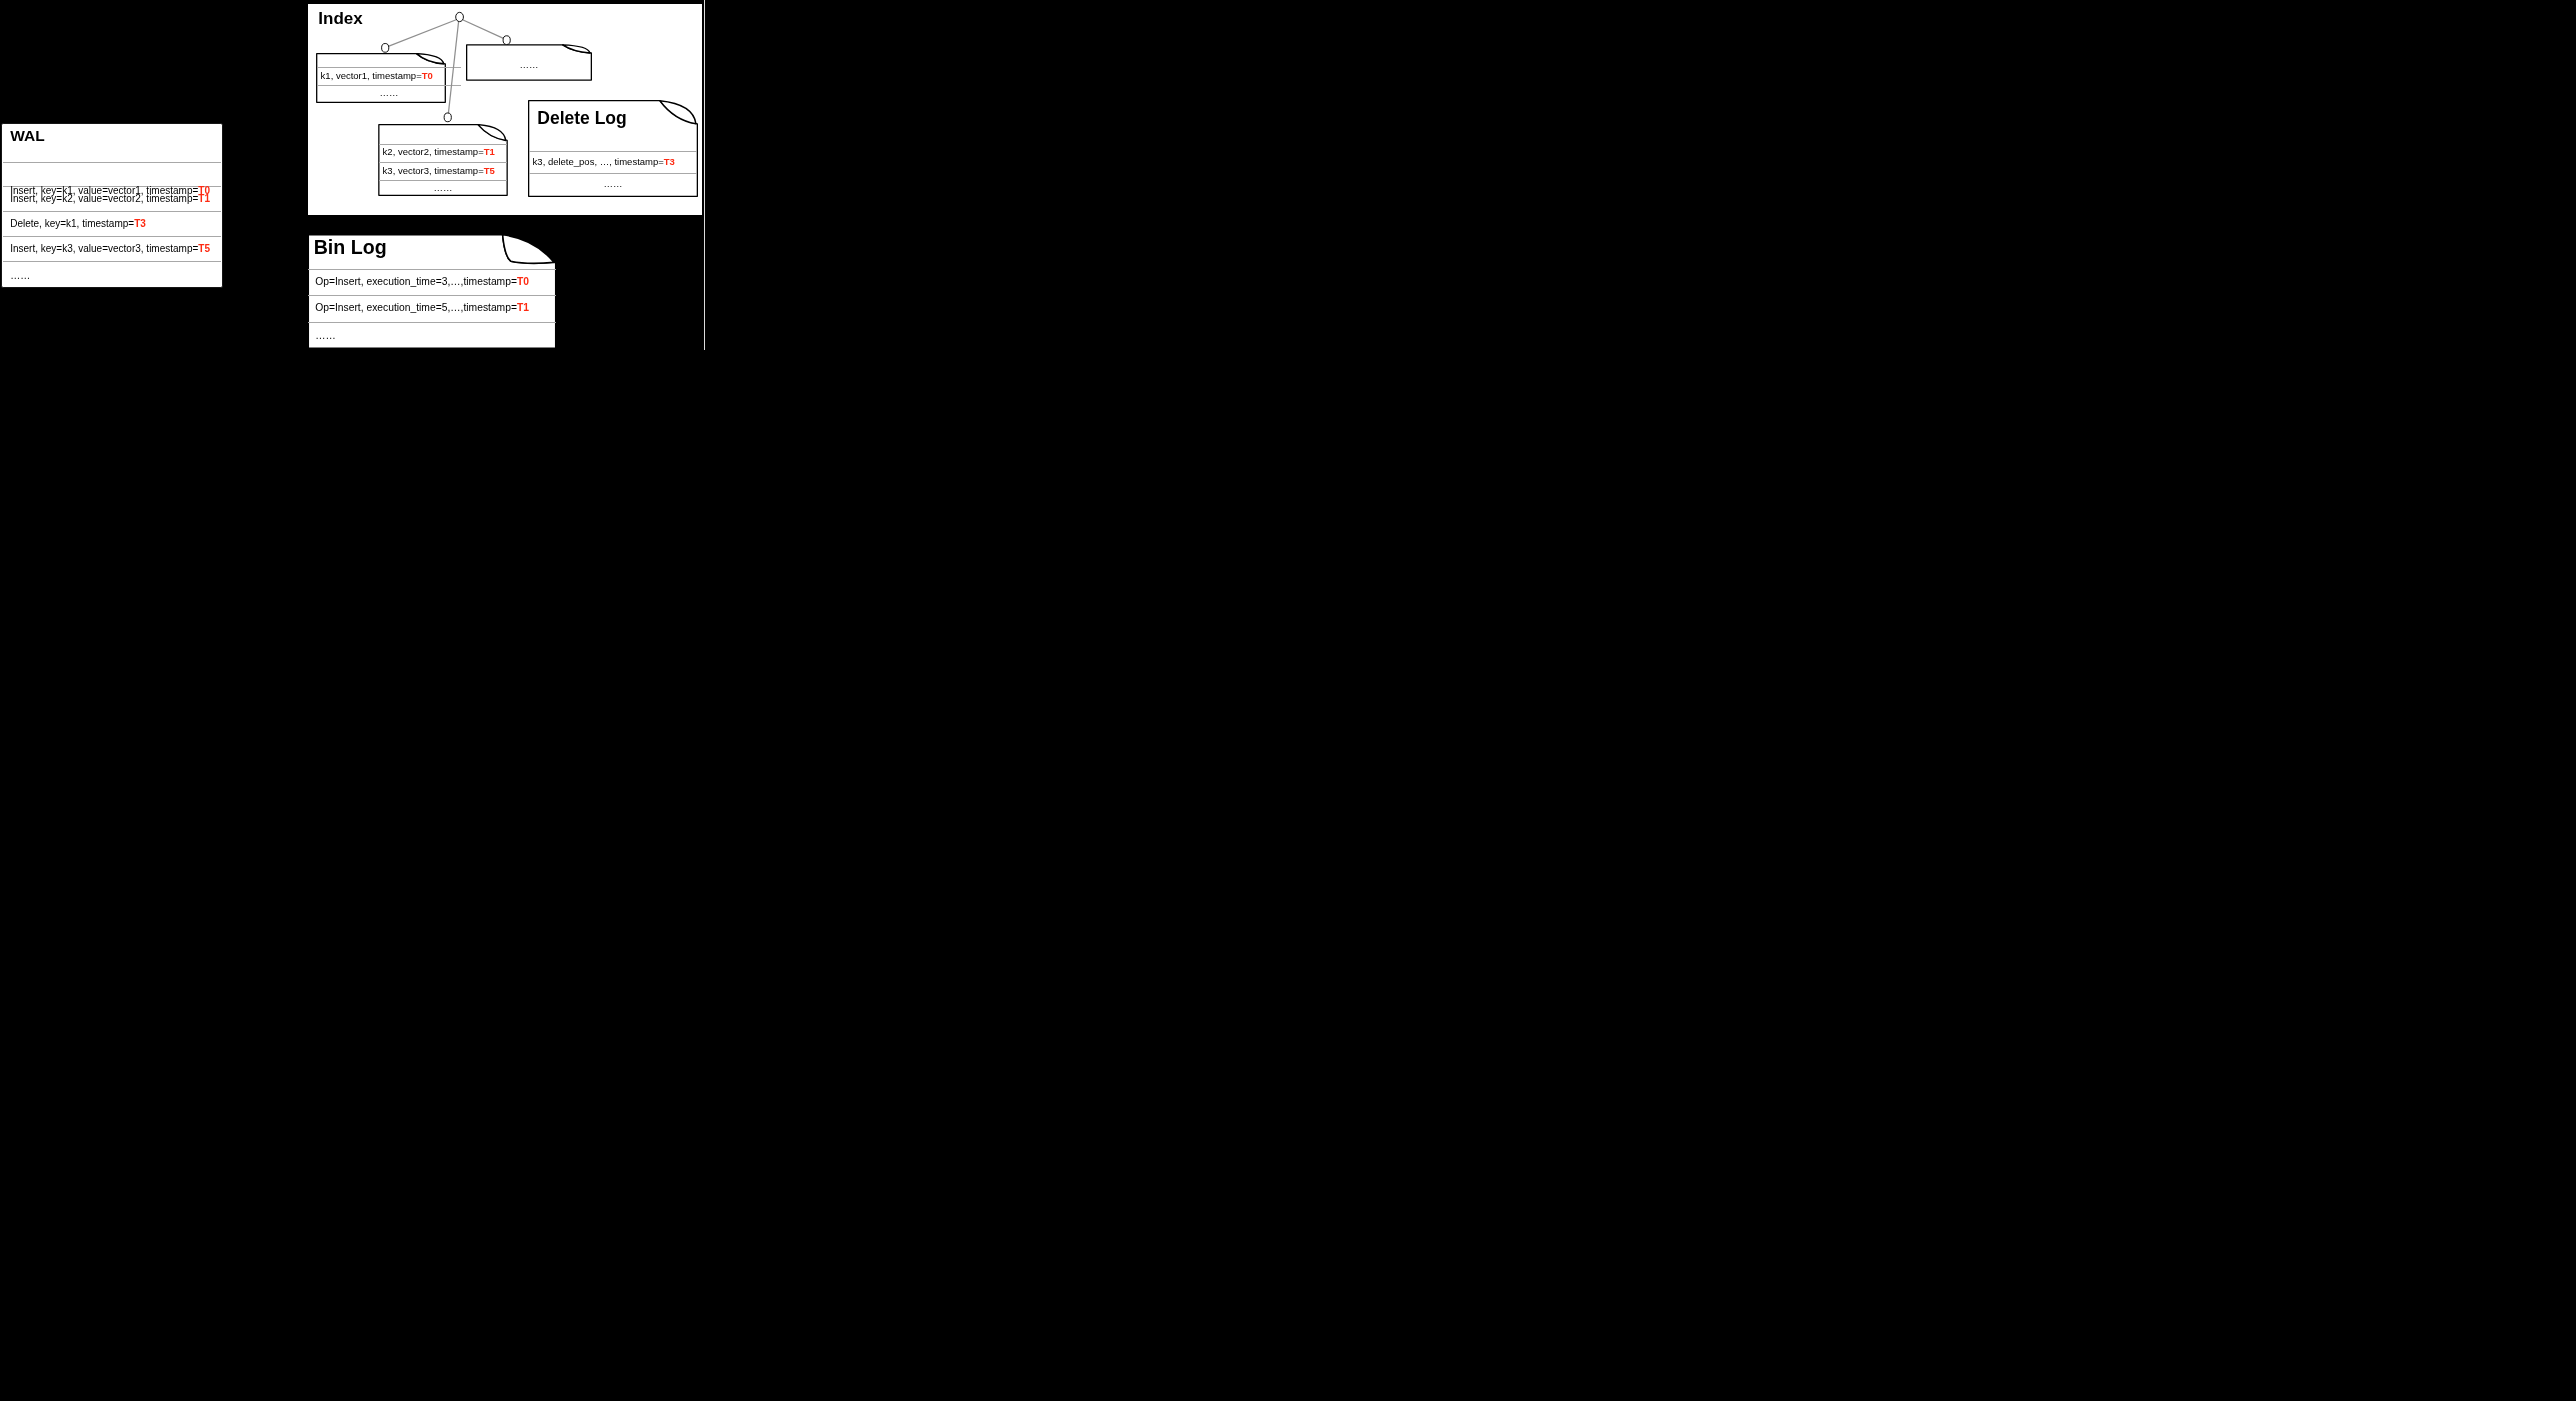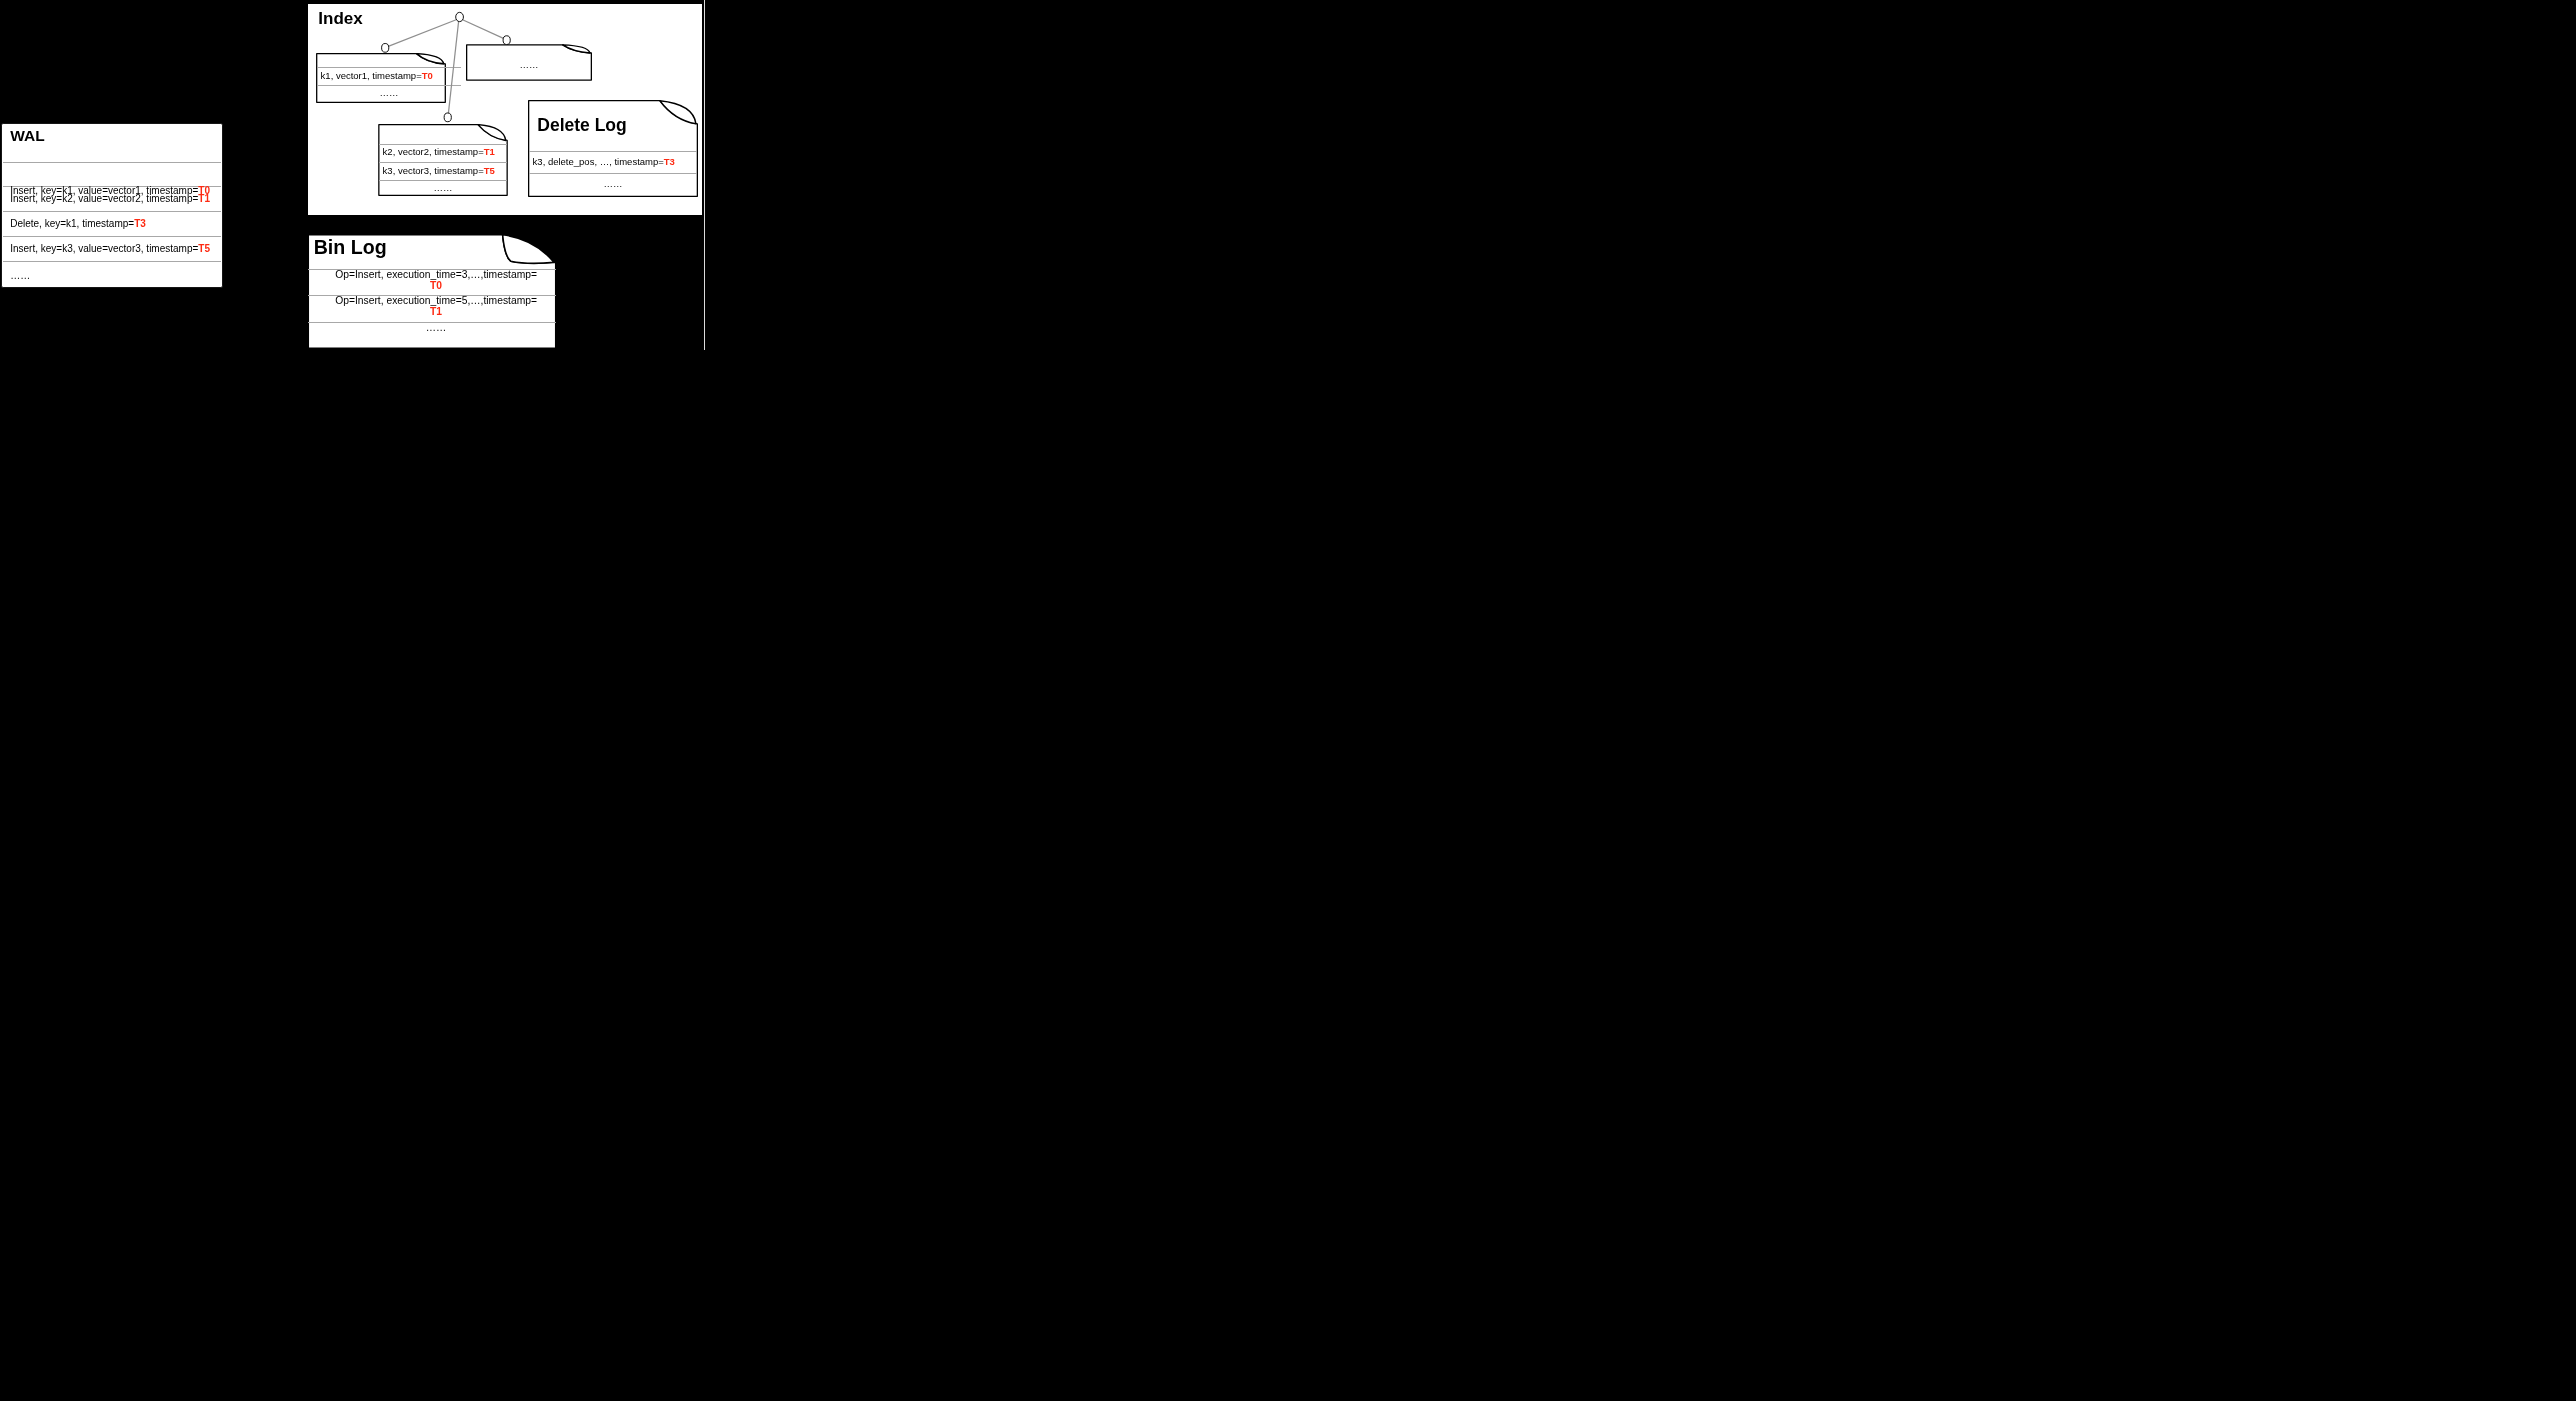--- a/index.html
+++ b/index.html
@@ -36,24 +36,24 @@
   .index-panel .title{left:10.3px;top:5.2px;font-size:17px;}
   
   .doc{position:absolute;z-index:2;}
   .doc svg.outline{position:absolute;left:0;top:0;z-index:1;}
   .doc .title{z-index:3;}
   .doc .row{font-size:9.5px;}
   .doc .row.small-pad{padding-left:4.6px;}
   
   .tree{position:absolute;left:0;top:0;z-index:4;pointer-events:none;}
   
-  .delete-log .title{left:9.3px;top:7.7px;font-size:17.5px;margin-top:7px;}
+  .delete-log .title{left:9.3px;top:7.7px;font-size:17.5px;}
   .bin-log .title{left:6.7px;top:1.5px;font-size:19.6px;}
   .bin-log .row{font-size:10.3px;}
-  .bin-log .row.padded{padding-left:8.2px;flex-direction:column;}
+  .bin-log .row.padded{padding-left:8.2px;}
 </style>
 </head>
 <body>
 
 <div class="stage">
 
   <div class="abs wal">
     <div class="title">WAL</div>
     <div class="sep" style="top:38px"></div>
     <div class="sep" style="top:62px"></div>

